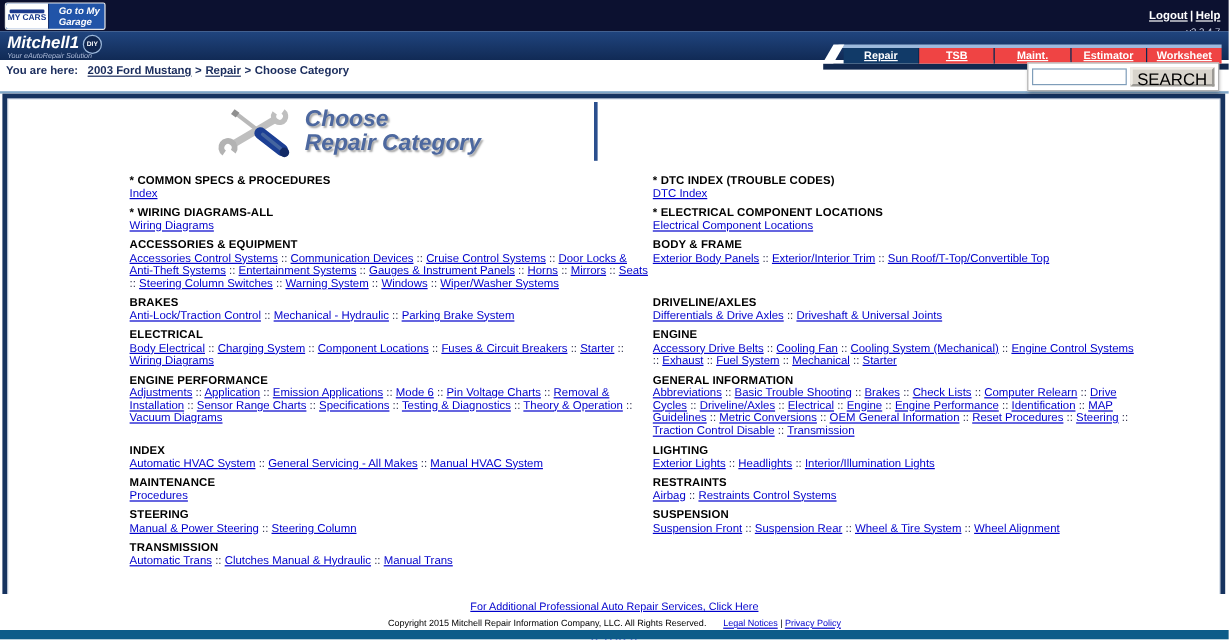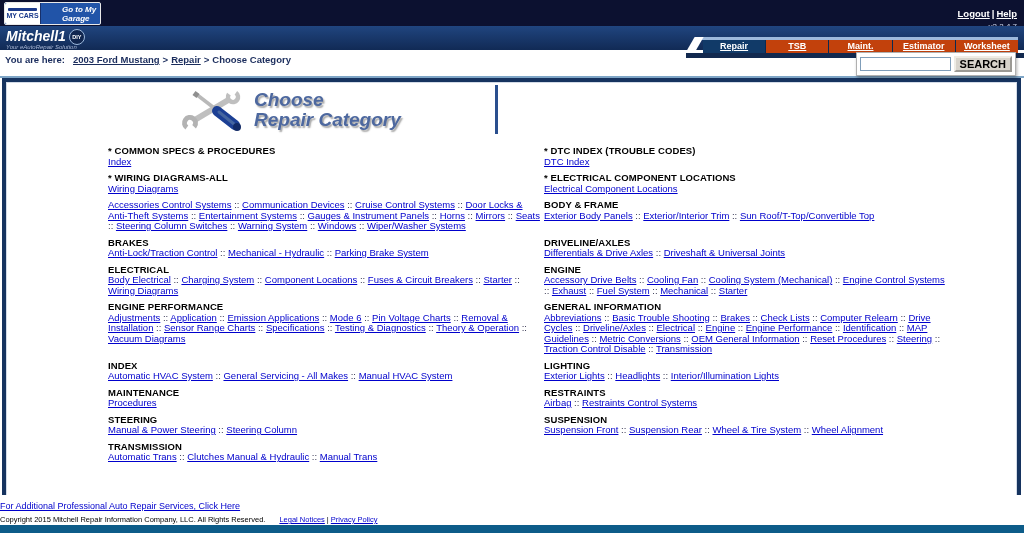--- a/index.html
+++ b/index.html
@@ -11,21 +11,21 @@
   a{cursor:pointer;}
   
   .topbar{position:absolute;top:0;left:0;width:1024px;height:26px;background:#0c1130;}
   .mycars{position:absolute;left:4px;top:2px;height:21px;display:flex;align-items:stretch;
     border:1px solid #e9e9e9;background:#2154a8;border-radius:2px;cursor:pointer;}
   .plate{width:35px;background:#fff;border-right:1px solid #17306b;border-radius:2px 0 0 2px;
     display:flex;flex-direction:column;align-items:center;justify-content:center;}
   .plate-rim{width:29px;height:3px;background:#1b3a8c;border-radius:1px;margin-bottom:1px;}
   .plate-text{font-size:7px;font-weight:bold;color:#1b3a8c;letter-spacing:0;}
   .garage-label{color:#fff;font-style:italic;font-weight:bold;font-size:8px;line-height:9px;
-    padding:2px 4px 0 21px;white-space:pre-line;}
+    padding:2px 4px 0 8px;white-space:pre-line;}
   .top-right{position:absolute;right:7px;top:3px;text-align:right;}
   .top-links{font-size:9.5px;font-weight:bold;color:#fff;padding-left:48px;}
   .top-links a{color:#fff;text-decoration:underline;}
   .top-links .sep{color:#fff;padding:0 2px;}
   .version{font-size:8px;color:#cdd5ea;margin-top:1px;}
   
   .logobar{position:absolute;top:26px;left:0;width:1024px;height:24px;
     background:linear-gradient(#20457f,#112a55);}
   .logo{position:absolute;left:6px;top:1px;cursor:pointer;}
   .brand{font-size:14px;font-weight:bold;font-style:italic;color:#fff;letter-spacing:0;text-align:center;}
@@ -33,53 +33,53 @@
     background:#10264f;border:1px solid #9db9dc;color:#fff;font-size:5.5px;font-weight:bold;
     text-align:center;line-height:14px;vertical-align:2px;}
   .tagline{font-size:6px;color:#aab8d6;font-style:italic;margin-top:-1px;}
   
   .tab-line{position:absolute;top:37px;left:697px;right:6px;height:3px;background:#9db9dc;
     border-radius:5px 0 0 0;z-index:3;}
   .tab-slash{position:absolute;top:37px;left:690px;width:9px;height:16px;background:#ffffff;
     transform:skewX(-30deg);z-index:3;}
   .tab-bar{position:absolute;top:40px;left:703px;right:6px;height:13px;display:flex;z-index:4;}
   .tab{flex:1;height:13px;line-height:13px;text-align:center;font-size:9px;font-weight:bold;
-    color:#fff;text-decoration:underline;background:#c2410c;border-left:1px solid #0b2a52;cursor:pointer;}
+    color:#fff;text-decoration:underline;background:#ef4444;border-left:1px solid #0b2a52;cursor:pointer;}
   .tab:first-child{border-left:none;}
   .tab.active{background:#113a68;}
   .tab-understrip{position:absolute;top:53px;left:686px;right:0;height:5px;background:#12294f;z-index:2;}
   
   .crumb-row{position:absolute;top:50px;left:0;width:1024px;height:26px;background:#fff;}
   .breadcrumb{position:absolute;left:5px;top:4px;font-size:9.5px;font-weight:bold;color:#1a2c5c;text-align:center;}
   .breadcrumb a{color:#1a2c5c;text-decoration:underline;}
   .breadcrumb .bc-sep{padding:0 3px;color:#1a2c5c;}
   .breadcrumb .crumb-prefix{margin-right:8px;}
   .search-panel{position:absolute;top:2px;right:8px;width:152px;height:18px;background:#fff;
     border:1px solid #b0b0b0;box-shadow:1px 2px 3px rgba(0,0,0,.3);display:flex;align-items:center;
     gap:3px;padding:2px 3px;z-index:6;}
   .search-input{flex:1;min-width:0;height:12px;border:1px solid #7f9db9;font-size:9px;padding:0 2px;}
-  .search-btn{height:16px;font-size:11px;font-weight:bold;color:#000;background:#d8d4cc;
+  .search-btn{height:16px;font-size:14px;font-weight:normal;color:#000;background:#d8d4cc;
     border:2px outset #efece5;padding:0 4px;font-family:"Liberation Sans",sans-serif;cursor:pointer;}
   
   .top-lightline{position:absolute;top:76px;left:0;width:1024px;height:2px;background:#7ea5c6;}
   .panel{position:absolute;top:78px;left:2px;width:1019px;height:451px;background:#fff;
     border:4px solid #16335f;box-sizing:border-box;box-shadow:inset 0 0 0 1px #d3dbe7;}
   .banner{position:absolute;left:168px;top:3px;width:324px;height:49px;border-right:3px solid #2a4f8e;
     display:flex;align-items:center;gap:10px;padding-left:6px;box-sizing:border-box;}
   .banner-text{font-size:19px;line-height:20px;font-weight:bold;font-style:italic;color:#4d689f;
     text-shadow:1.5px 1.5px 1.5px #a9a9a9;}
   
   .cats{margin:64px 0 11px 102px;display:grid;grid-template-columns:436px 404px;row-gap:6px;}
   .section{font-size:9.5px;line-height:10.5px;}
   .section .hdr{font-weight:bold;color:#000;letter-spacing:0.1px;}
   .section .links a{color:#0000cc;text-decoration:underline;}
   .section .links .lsep{color:#32324e;}
   
   .footer{position:absolute;top:495px;left:0;width:1024px;height:30px;background:#fff;
-    }
+    text-align:center;}
   .f-link{font-size:9px;color:#0000cc;text-decoration:underline;display:inline-block;margin-top:3px;}
   .f-copy{font-size:7.5px;color:#000;margin-top:2px;}
   .f-copy a{color:#0000cc;text-decoration:underline;}
   .f-legal{margin-left:14px;}
   .f-legal .lg-sep{color:#000;padding:0 2px;}
   .f-top{font-size:9px;font-weight:bold;color:#0000cc;text-decoration:underline;
     display:inline-block;margin-top:1px;letter-spacing:0.5px;}
   .bottom-bar{position:absolute;top:525px;left:0;width:1024px;height:8px;background:#0d5c89;}
 </style>
 </head>
@@ -160,20 +160,21 @@
       </div>
       <div class="section">
         <div class="hdr">* WIRING DIAGRAMS-ALL</div>
         <div class="links"><a>Wiring Diagrams</a></div>
       </div>
       <div class="section">
         <div class="hdr">* ELECTRICAL COMPONENT LOCATIONS</div>
         <div class="links"><a>Electrical Component Locations</a></div>
       </div>
       <div class="section">
+        <div class="hdr">ACCESSORIES &amp; EQUIPMENT</div>
         <div class="links"><a>Accessories Control Systems</a><span class="lsep"> :: </span><a>Communication Devices</a><span class="lsep"> :: </span><a>Cruise Control Systems</a><span class="lsep"> :: </span><a>Door Locks &amp; Anti-Theft Systems</a><span class="lsep"> :: </span><a>Entertainment Systems</a><span class="lsep"> :: </span><a>Gauges &amp; Instrument Panels</a><span class="lsep"> :: </span><a>Horns</a><span class="lsep"> :: </span><a>Mirrors</a><span class="lsep"> :: </span><a>Seats</a><span class="lsep"> :: </span><a>Steering Column Switches</a><span class="lsep"> :: </span><a>Warning System</a><span class="lsep"> :: </span><a>Windows</a><span class="lsep"> :: </span><a>Wiper/Washer Systems</a></div>
       </div>
       <div class="section">
         <div class="hdr">BODY &amp; FRAME</div>
         <div class="links"><a>Exterior Body Panels</a><span class="lsep"> :: </span><a>Exterior/Interior Trim</a><span class="lsep"> :: </span><a>Sun Roof/T-Top/Convertible Top</a></div>
       </div>
       <div class="section">
         <div class="hdr">BRAKES</div>
         <div class="links"><a>Anti-Lock/Traction Control</a><span class="lsep"> :: </span><a>Mechanical - Hydraulic</a><span class="lsep"> :: </span><a>Parking Brake System</a></div>
       </div>

